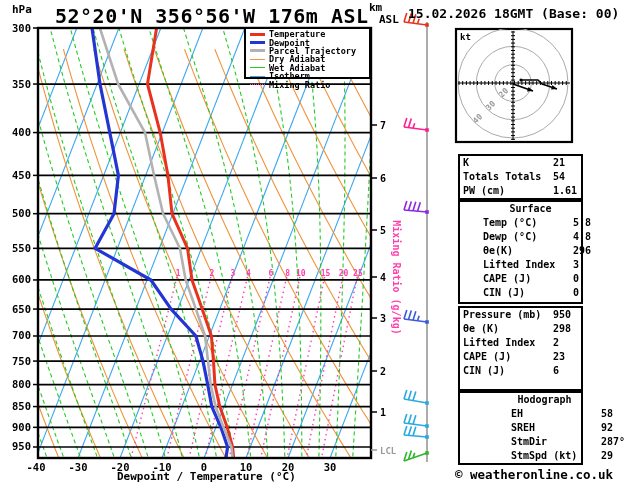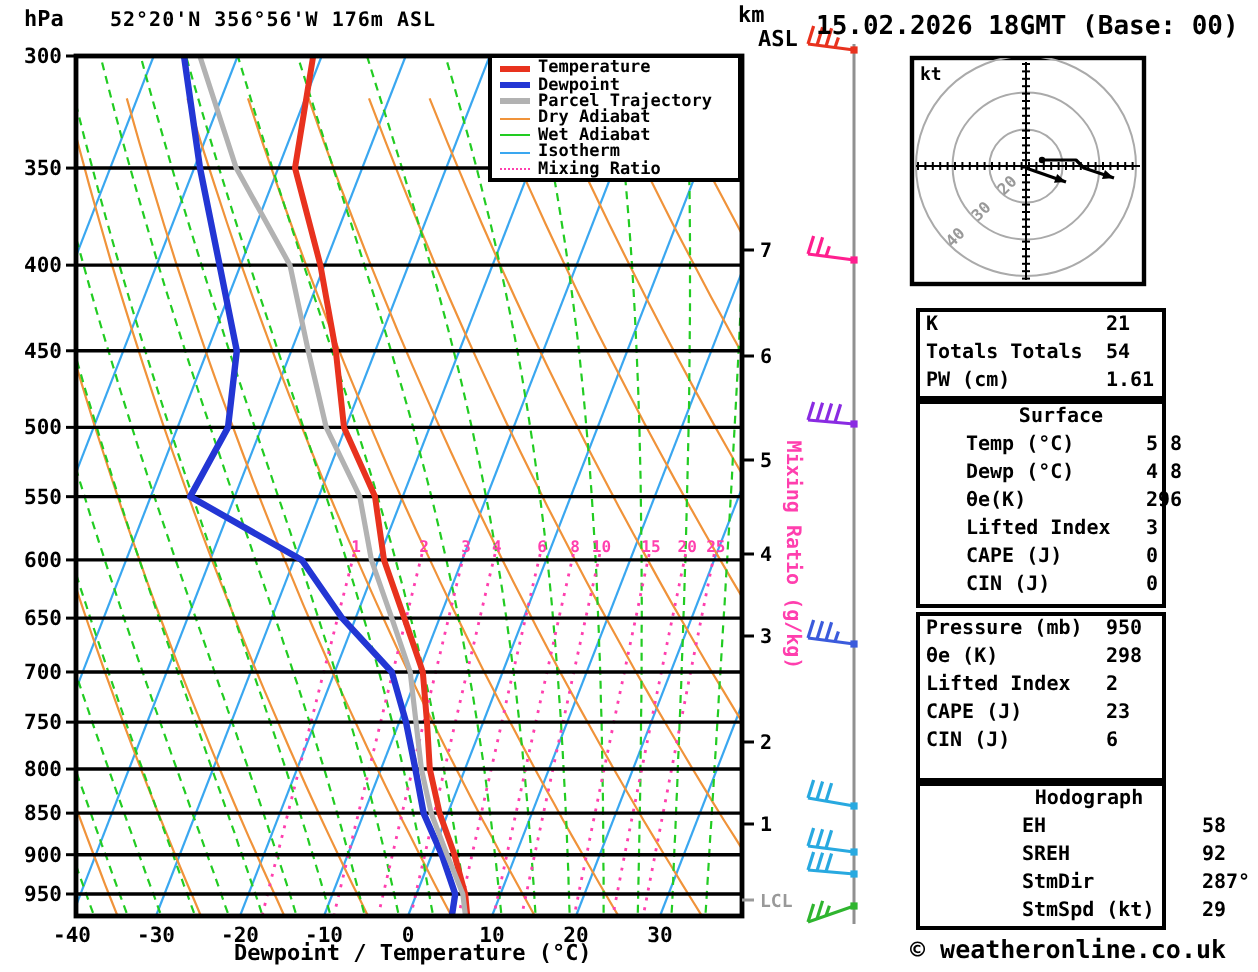--- a/index.html
+++ b/index.html
@@ -1,21 +1,21 @@
 <!DOCTYPE html>
 <html><head>
 <meta charset="utf-8">
 <style>
   html,body{margin:0;padding:0;background:#fff;}
   .stage{position:relative;width:629px;height:486px;background:#fff;overflow:hidden;
          font-family:"DejaVu Sans Mono","Liberation Mono",monospace;}
   .t{position:absolute;white-space:pre;font-weight:bold;color:#000;line-height:1.05;}
   svg{position:absolute;left:0;top:0;}
   
-  .legend{position:absolute;left:244px;top:27px;width:127px;height:64px;background:#fff;
+  .legend{position:absolute;left:244px;top:27px;width:127px;height:52px;background:#fff;
           border:2px solid #000;box-sizing:border-box;padding:1px 0 0 4px;z-index:5;}
   .legend-row{display:flex;align-items:center;height:8.4px;}
   .legend-swatch{width:15px;height:0;margin-right:4px;flex:0 0 15px;}
   .legend-label{font-size:8.5px;font-weight:bold;color:#000;white-space:pre;}
   
   .tbl-section{position:absolute;left:458px;width:125px;background:#fff;border:2px solid #000;
                box-sizing:border-box;padding-top:1px;z-index:5;}
   .tbl-row{position:relative;height:14px;font-size:10px;font-weight:bold;white-space:pre;}
   .tbl-row .lab{position:absolute;left:3px;top:0;}
   .tbl-row .val{position:absolute;left:93px;top:0;}
@@ -320,21 +320,21 @@
         <text x="460" y="40" font-size="9" font-weight="bold" font-family="DejaVu Sans Mono, monospace">kt</text>
         <path d="M521.0,80.0 L538.0,80.0 L542.0,84.0 L557.0,89.0" fill="none" stroke="#000" stroke-width="1.6" stroke-linejoin="round"></path>
         <path d="M557,89 L551.0,89.5 L552.5,85.0 Z" fill="#000"></path>
         <path d="M513.0,84.0 L533.0,91.0" fill="none" stroke="#000" stroke-width="1.6" stroke-linejoin="round"></path>
         <path d="M533,91 L527.0,91.4 L528.6,87.0 Z" fill="#000"></path>
         <circle cx="521" cy="80" r="1.6" fill="#000"></circle>
       </g>
     </svg>
 
   <div class="t" style="left:12px;top:4px;font-size:11px;">hPa</div>
-  <div class="t" style="left:55px;top:6px;font-size:10px;letter-spacing:0.5px;">52°20'N 356°56'W 176m ASL</div>
+  <div class="t" style="left:55px;top:6px;font-size:20px;letter-spacing:0.5px;">52°20'N 356°56'W 176m ASL</div>
   <div class="t" style="left:369px;top:2px;font-size:11px;">km</div>
   <div class="t" style="left:379px;top:14px;font-size:11px;">ASL</div>
   <div class="t" style="left:408px;top:7px;font-size:13px;">15.02.2026 18GMT (Base: 00)</div>
 
   <div class="legend" id="legend">
       <div class="legend-row">
         <div class="legend-swatch" style="border-top: 3px solid rgb(232, 50, 30);"></div>
         <span class="legend-label">Temperature</span>
       </div>
       <div class="legend-row">

